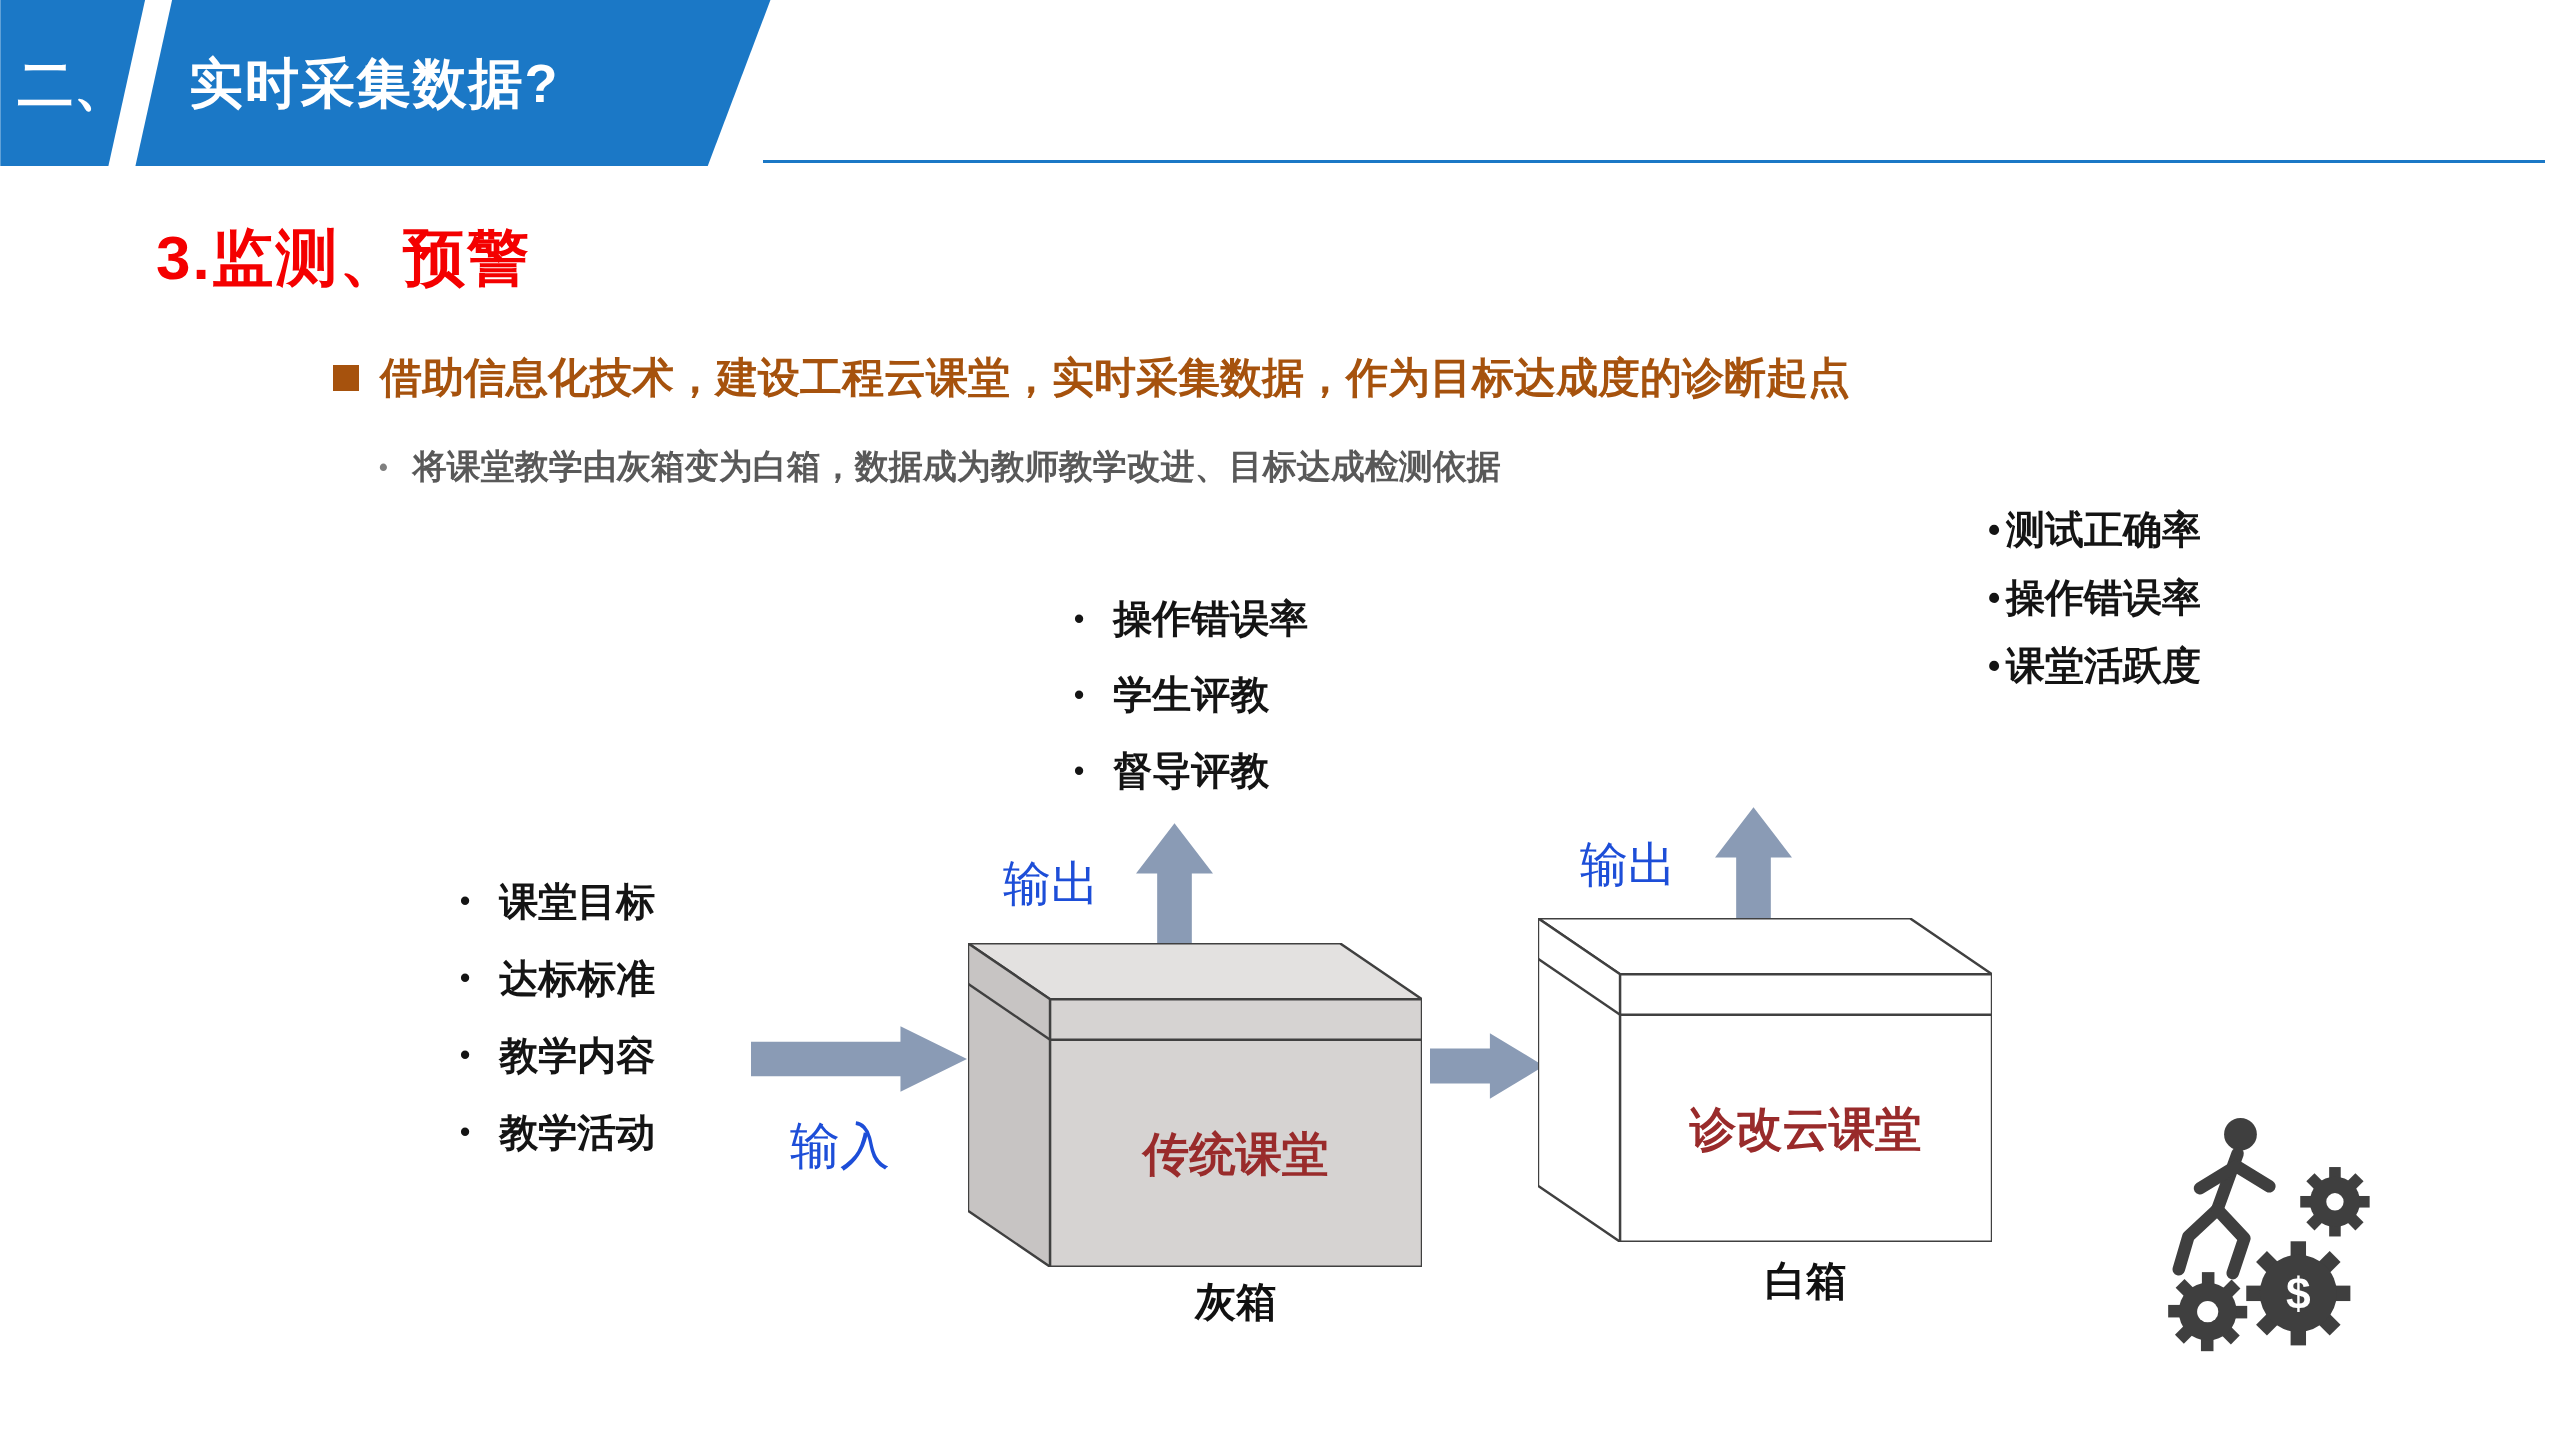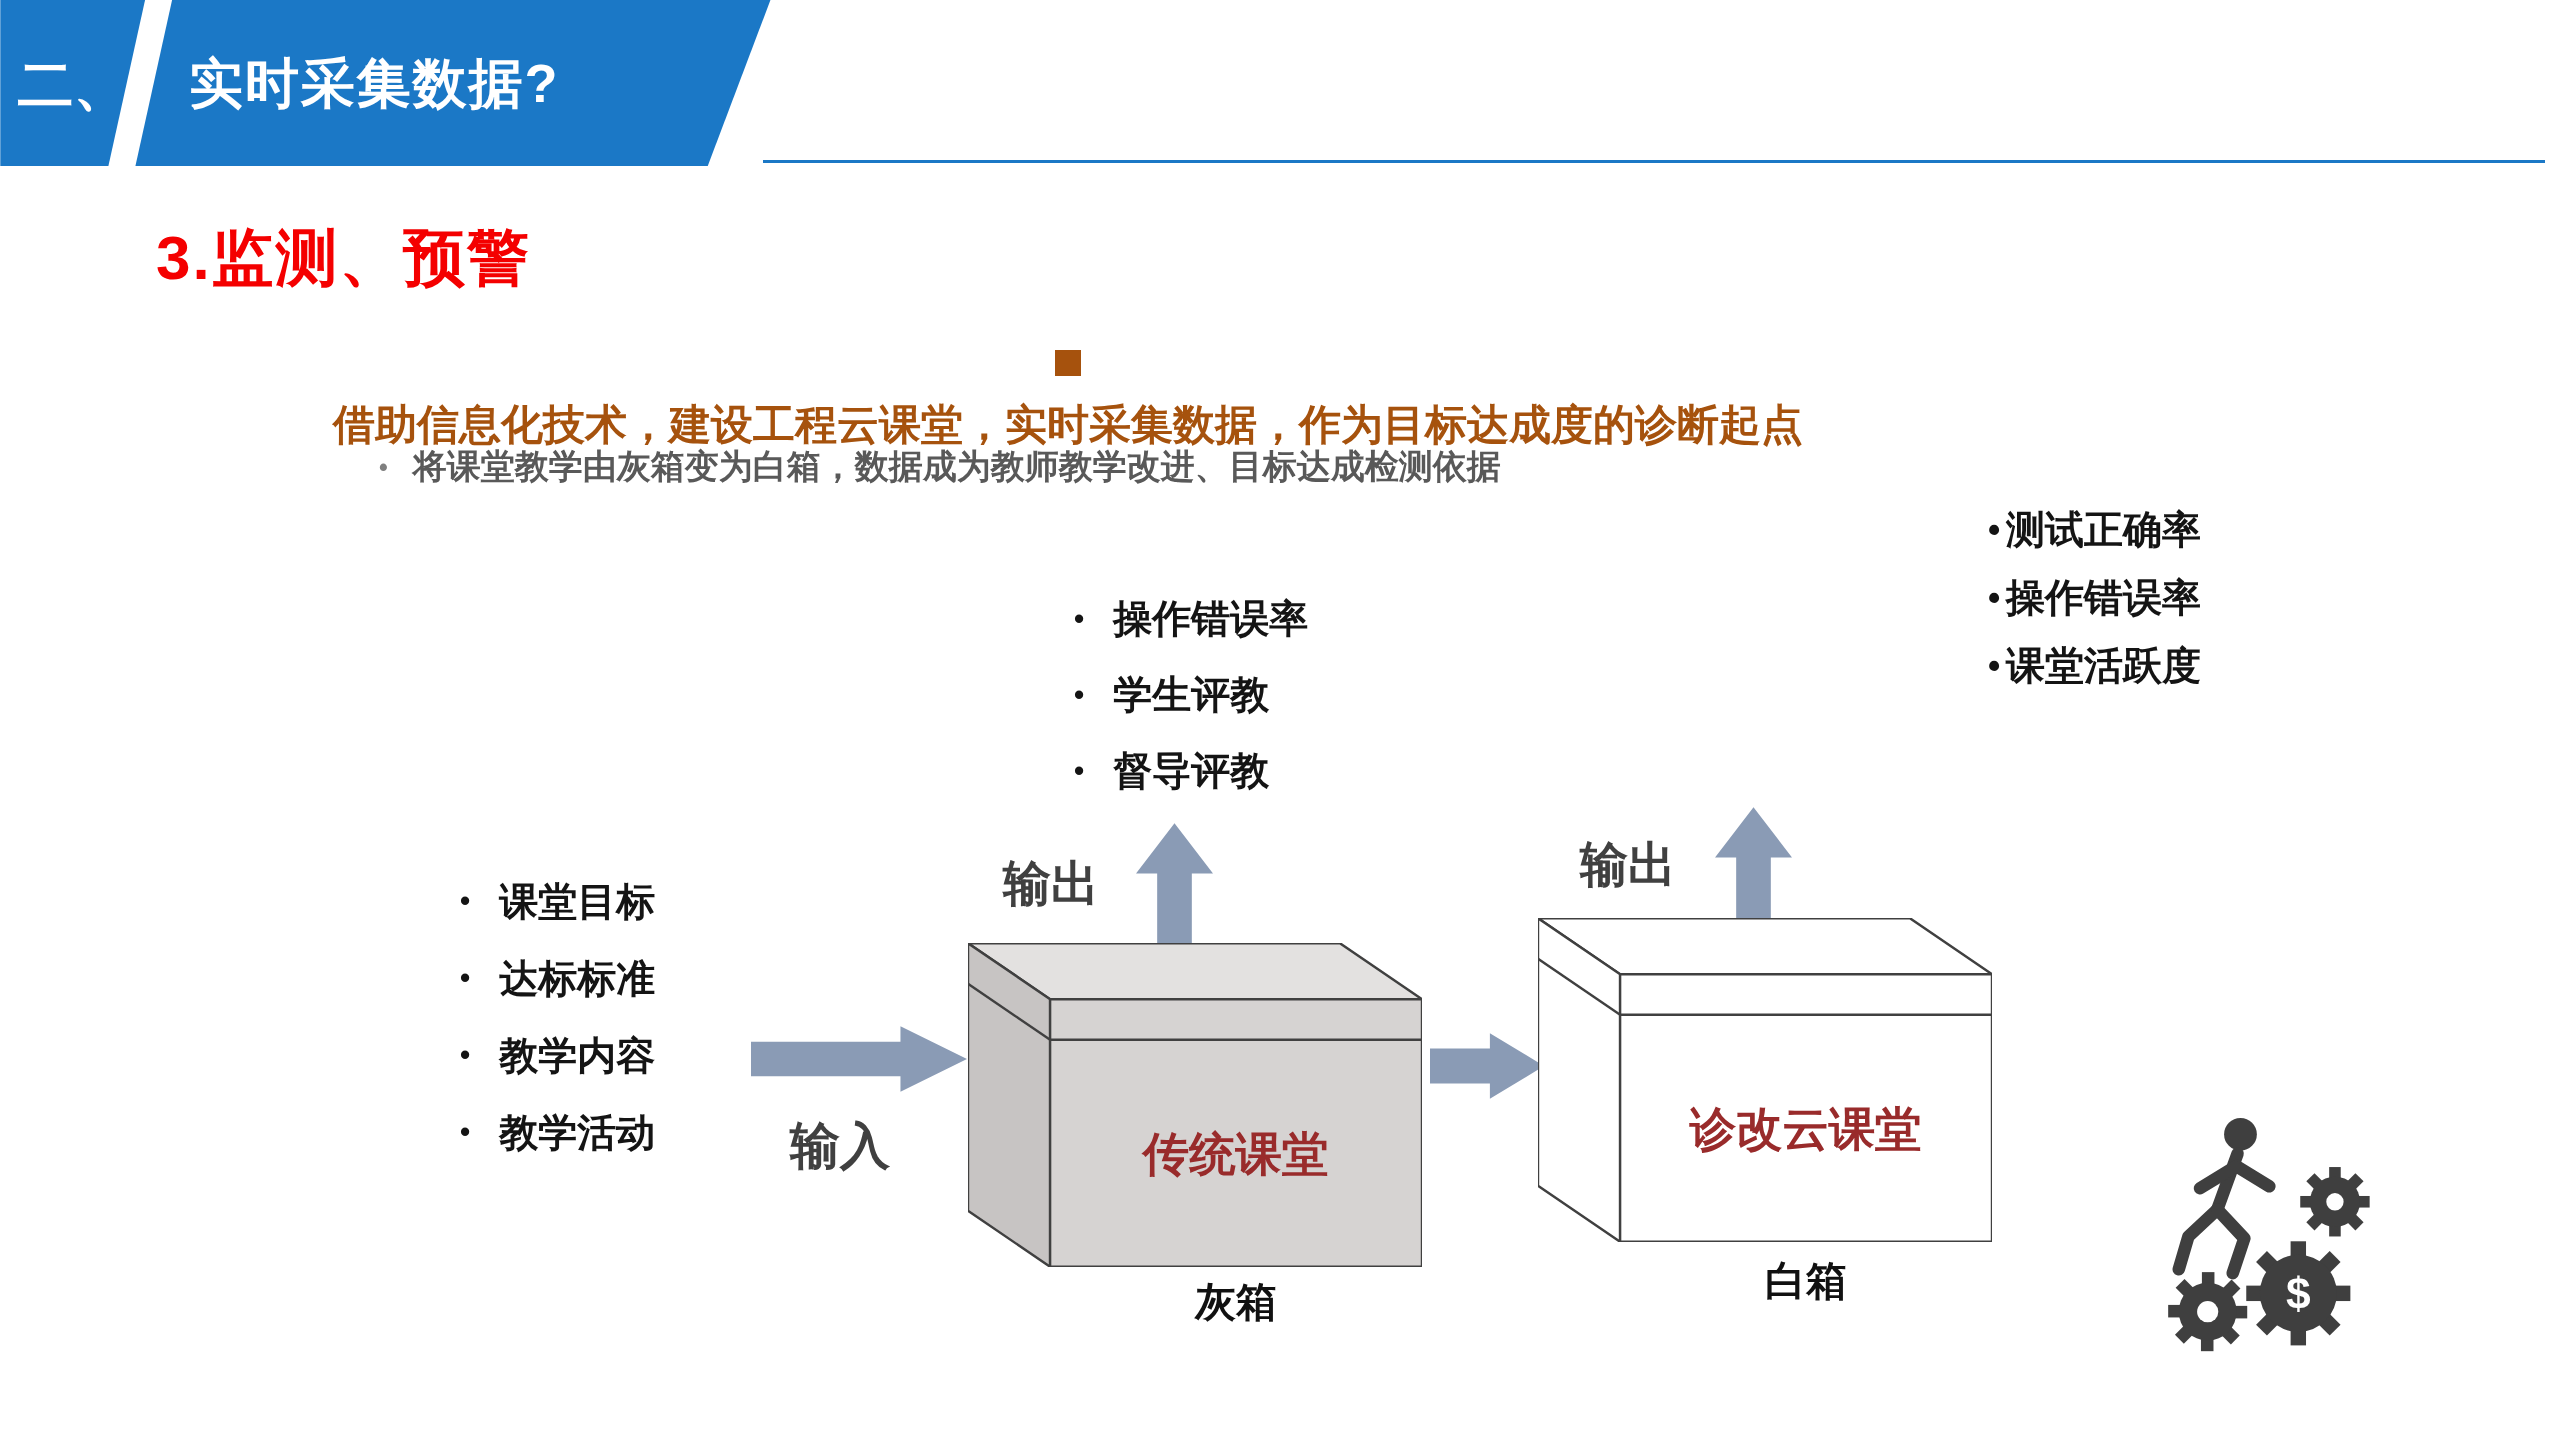--- a/index.html
+++ b/index.html
@@ -7,38 +7,38 @@
   .slide{position:relative;width:2576px;height:1450px;background:#ffffff;overflow:hidden;}
 
   
   .banner-svg{position:absolute;left:0;top:0;}
   .banner-prefix{position:absolute;left:17.4px;top:48px;font-size:56px;font-weight:700;color:#ffffff;}
   .banner-title{position:absolute;left:189px;top:48px;font-size:54px;font-weight:700;color:#ffffff;letter-spacing:1.9px;}
   .rule{position:absolute;left:763px;top:160px;width:1782px;height:2.9px;background:#1B78C6;}
 
   
   .heading{position:absolute;left:156px;top:216px;margin:0;font-size:62px;font-weight:800;color:#F40000;letter-spacing:1.9px;}
-  .main-bullet{position:absolute;left:333px;top:350px;display:flex;align-items:center;gap:21px;flex-direction:column;}
+  .main-bullet{position:absolute;left:333px;top:350px;display:flex;align-items:center;gap:21px;}
   .sq{width:26px;height:26px;background:#A6520D;flex:0 0 auto;}
   .main-bullet-text{font-size:42px;font-weight:700;color:#A6520D;white-space:nowrap;}
   .sub-bullet{position:absolute;left:379px;top:444px;display:flex;align-items:center;font-size:34px;font-weight:700;color:#595959;white-space:nowrap;}
   .sub-bullet::before{content:"•";font-size:25px;color:#7f7f7f;margin-right:25px;}
 
   
   .vlist{position:absolute;}
   .vlist .li{display:flex;align-items:center;font-size:39px;font-weight:700;color:#141414;white-space:nowrap;}
   .vlist .li::before{content:"•";font-size:29px;color:#141414;margin-right:29px;}
   .top-list{left:1074px;top:581px;}   .top-list .li{height:76px;}
   .rightA{left:1685px;top:502px;}     .rightA .li{height:69px;}
   .rightB{left:1988px;top:496px;}     .rightB .li{height:68px;}
   .rightB .li::before{margin-right:5.8px;font-size:35px;}
   .left-list{left:460px;top:863px;}   .left-list .li{height:77px;}
 
   
-  .flow-label{position:absolute;font-weight:700;color:#404040;white-space:nowrap;}
+  .flow-label{position:absolute;font-weight:400;color:#1d4ed8;white-space:nowrap;}
   .input-label{left:790px;top:1113px;font-size:50px;}
   .out1{left:1003px;top:852px;font-size:48px;}
   .out2{left:1580px;top:833px;font-size:48px;}
 
   
   .arrow{position:absolute;}
   .arrow polygon{fill:#8A9BB5;}
 
   
   .box{position:absolute;}

